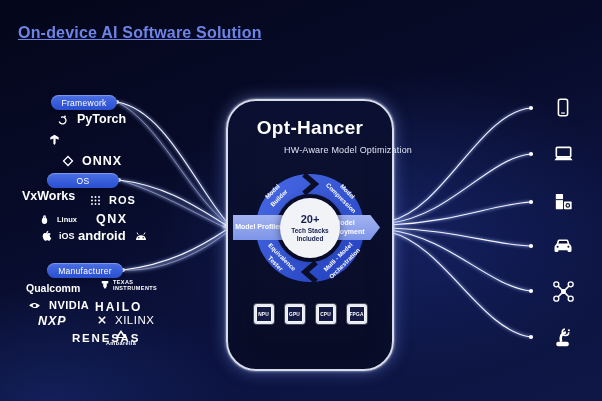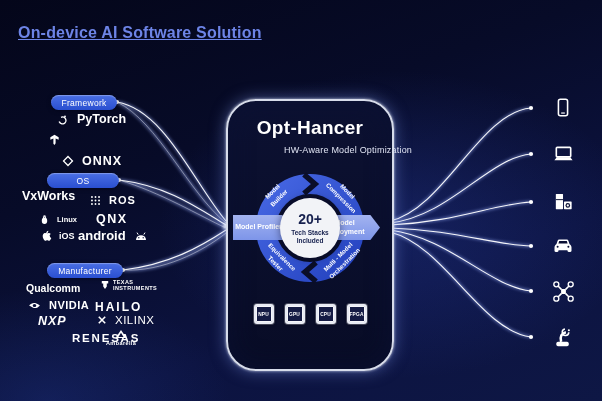--- a/index.html
+++ b/index.html
@@ -54,21 +54,21 @@
   .phone-sub{position:absolute;left:0;top:44px;width:100%;text-align:center;
     font-size:9px;font-weight:400;color:#dfe3f2;letter-spacing:.2px;margin-left:38px;}
   .flow-arrow{position:absolute;height:25px;display:flex;align-items:center;justify-content:center;
     text-align:center;font-size:7px;font-weight:600;line-height:1.25;color:#fff;
     background:linear-gradient(180deg,#a3b3f0,#7d95e9);
     clip-path:polygon(0 0,85% 0,100% 50%,85% 100%,0 100%);
     padding-right:7px;box-sizing:border-box;}
   .hub{position:absolute;left:52px;top:97px;width:60px;height:60px;border-radius:50%;
     background:#f2f3f7;color:#16204e;display:flex;flex-direction:column;align-items:center;justify-content:center;
     line-height:1.25;box-shadow:0 0 8px rgba(0,0,30,.5);}
-  .hub .h1{font-size:14px;font-weight:800;}
+  .hub .h1{font-size:11px;font-weight:800;}
   .hub .h2{font-size:6.5px;font-weight:700;}
   .chips{position:absolute;left:0;top:203px;width:164px;display:flex;justify-content:center;gap:11px;}
   .chip{width:20px;height:20px;background:#e8ebf4;border-radius:3px;
     display:flex;align-items:center;justify-content:center;
     box-shadow:0 0 0 1px rgba(255,255,255,.25), 0 1px 3px rgba(0,0,20,.6);}
   .chip-inner{width:14px;height:14px;background:#151b44;border:1px solid #f5f6fa;border-radius:1px;
     display:flex;align-items:center;justify-content:center;font-size:4.8px;font-weight:700;color:#fff;letter-spacing:.2px;}
   
   .device{position:absolute;left:551px;width:24px;height:24px;display:flex;align-items:center;justify-content:center;}
   svg{overflow:visible;}

